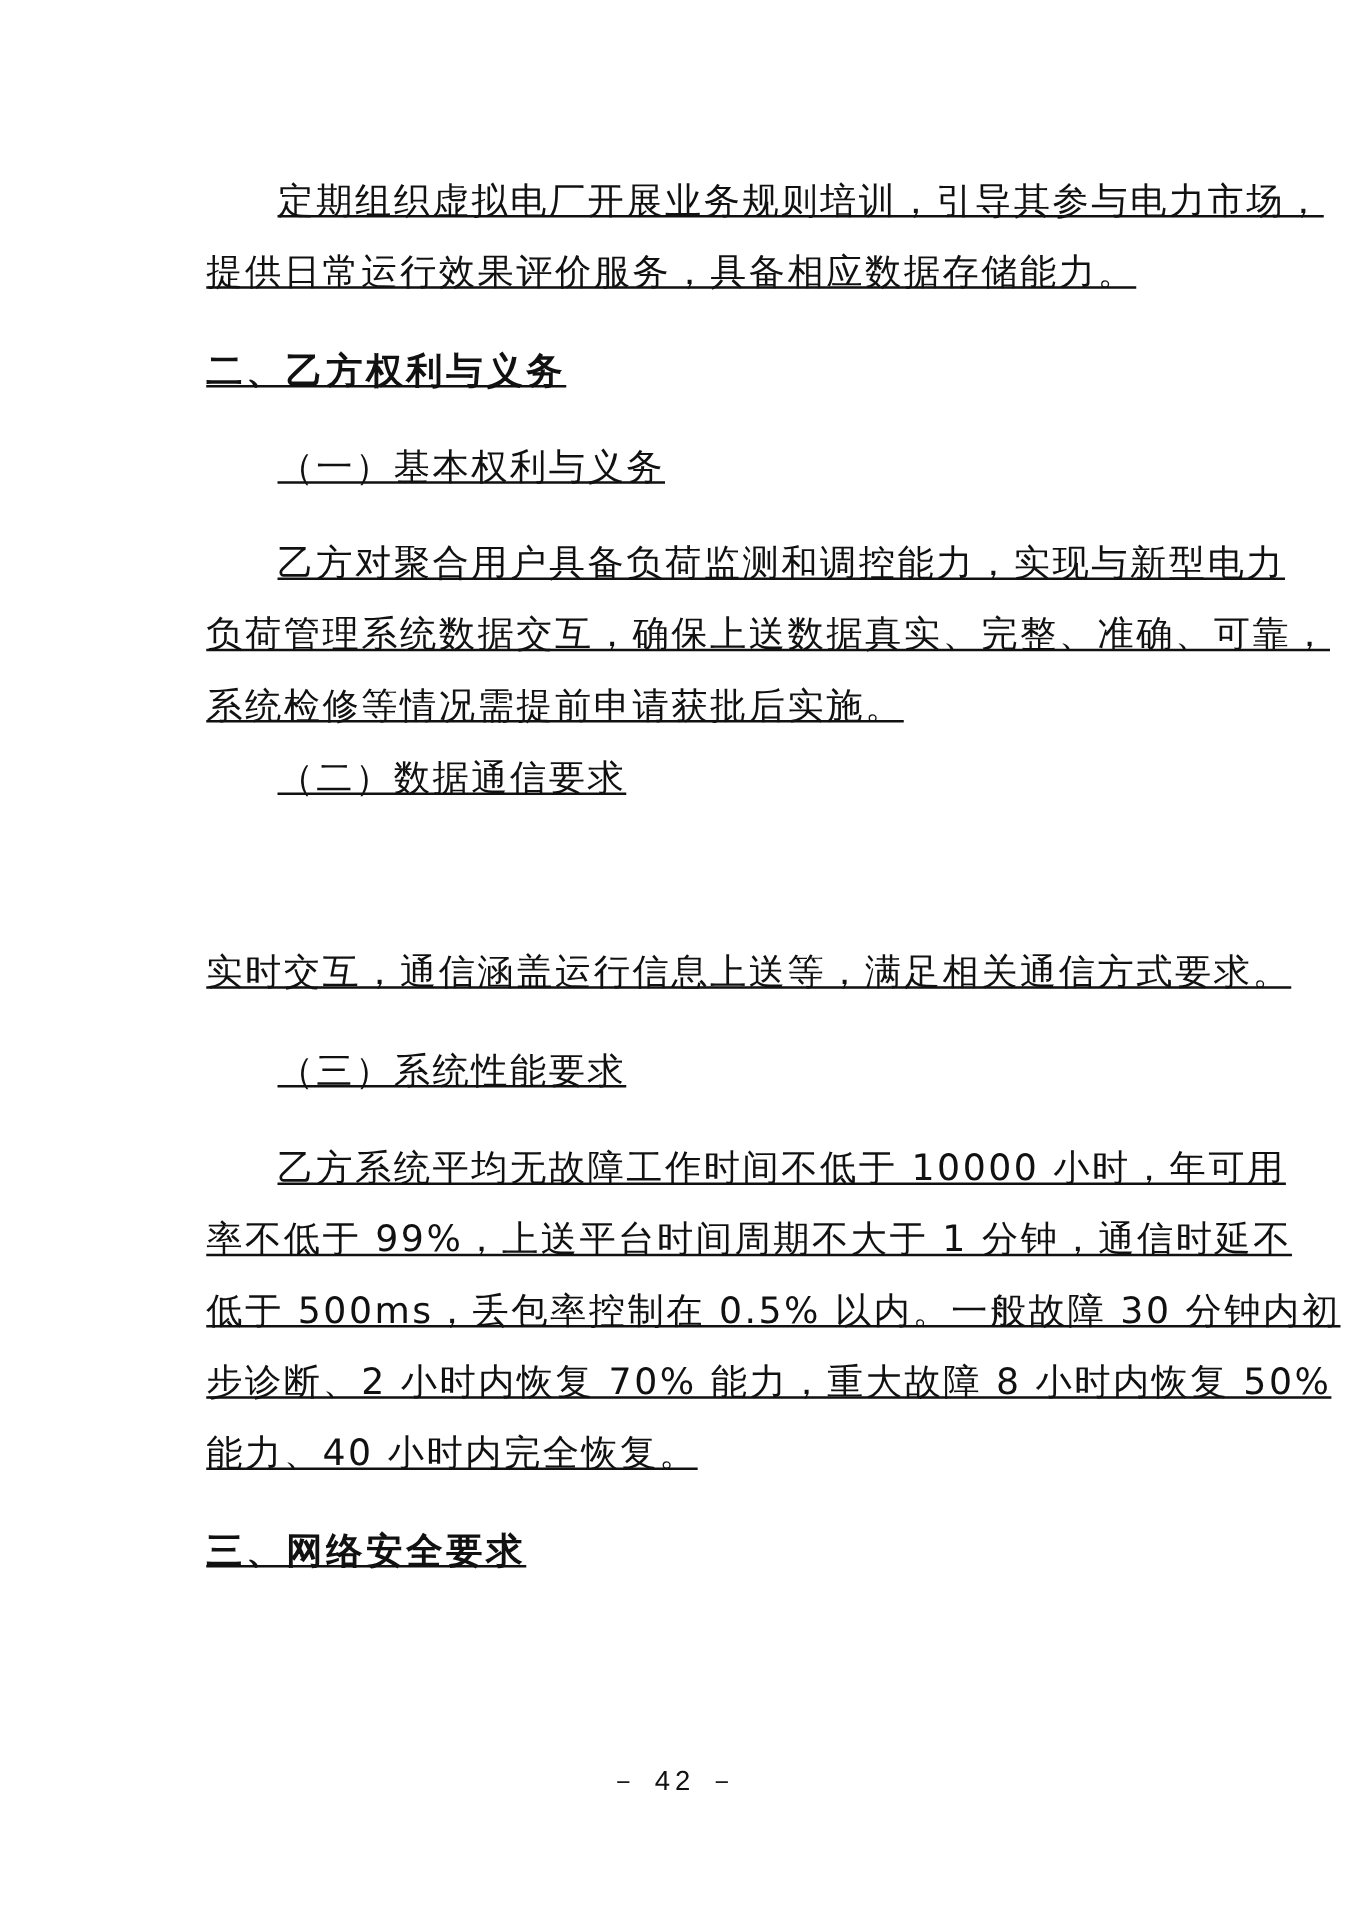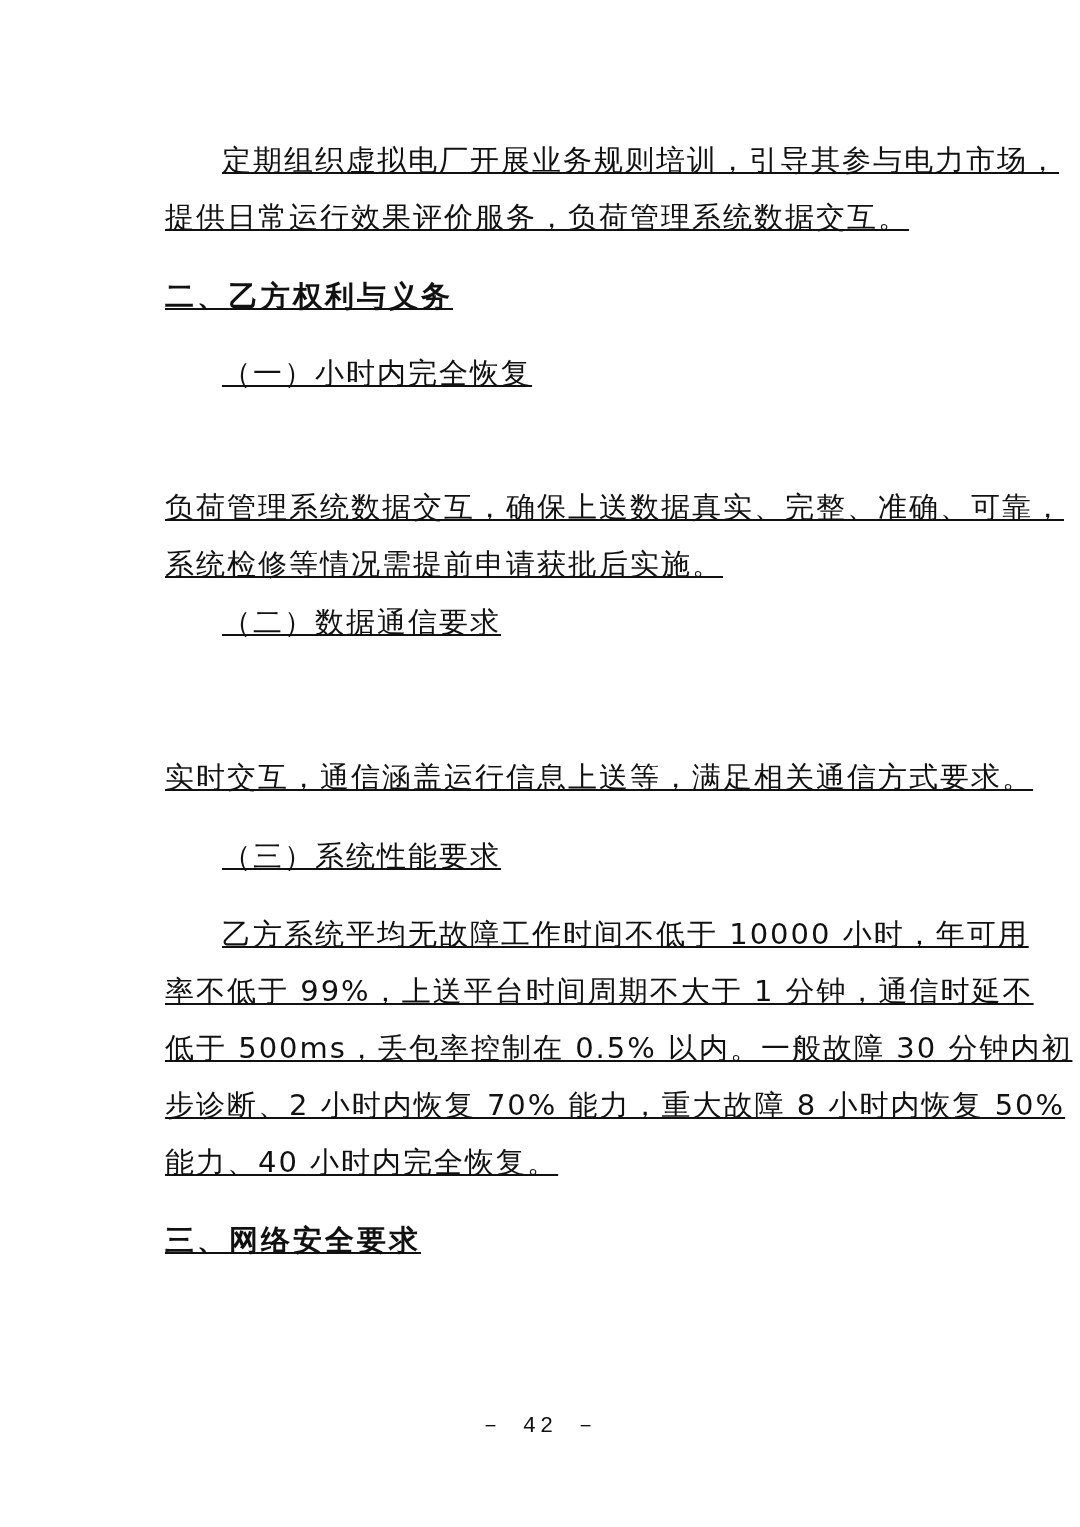--- a/index.html
+++ b/index.html
@@ -16,34 +16,35 @@
       text-decoration: underline;
     }
     .indent { left: 222px; }
     .sub { left: 222px; }
     .heading { font-weight: bold; letter-spacing: 3px; }
     .justify { text-align: justify; text-align-last: justify; width: 750px; }
     .justify.indent { width: 693px; }
     .pagenum {
       position: absolute; left: 0; width: 1080px; top: 1410px;
       text-align: center; font-size: 22px; letter-spacing: 4px;
-      font-family: Liberation Mono, monospace;
+      font-family: Liberation Sans, sans-serif;
     }
   </style>
 </head>
 <body>
 
 <div class="page">
   <div class="line indent justify" style="top:140px">定期组织虚拟电厂开展业务规则培训，引导其参与电力市场，</div>
-  <div class="line" style="top:197px">提供日常运行效果评价服务，负荷管理系统数据交互。</div>
+  <div class="line" style="top:197px">提供日常运行效果评价服务，具备相应数据存储能力。</div>
 
   <div class="line heading" style="top:276px">二、乙方权利与义务</div>
 
-  <div class="line sub" style="top:353px">（一）小时内完全恢复</div>
+  <div class="line sub" style="top:353px">（一）基本权利与义务</div>
 
+  <div class="line indent justify" style="top:430px">乙方对聚合用户具备负荷监测和调控能力，实现与新型电力</div>
   <div class="line justify" style="top:487px">负荷管理系统数据交互，确保上送数据真实、完整、准确、可靠，</div>
   <div class="line" style="top:544px">系统检修等情况需提前申请获批后实施。</div>
 
   <div class="line sub" style="top:602px">（二）数据通信要求</div>
 
   <div class="line sub" style="top:836px">（三）系统性能要求</div>
 
   <div class="line justify" style="top:757px">实时交互，通信涵盖运行信息上送等，满足相关通信方式要求。</div>
 
   <div class="line indent justify" style="top:914px">乙方系统平均无故障工作时间不低于 10000 小时，年可用</div>

